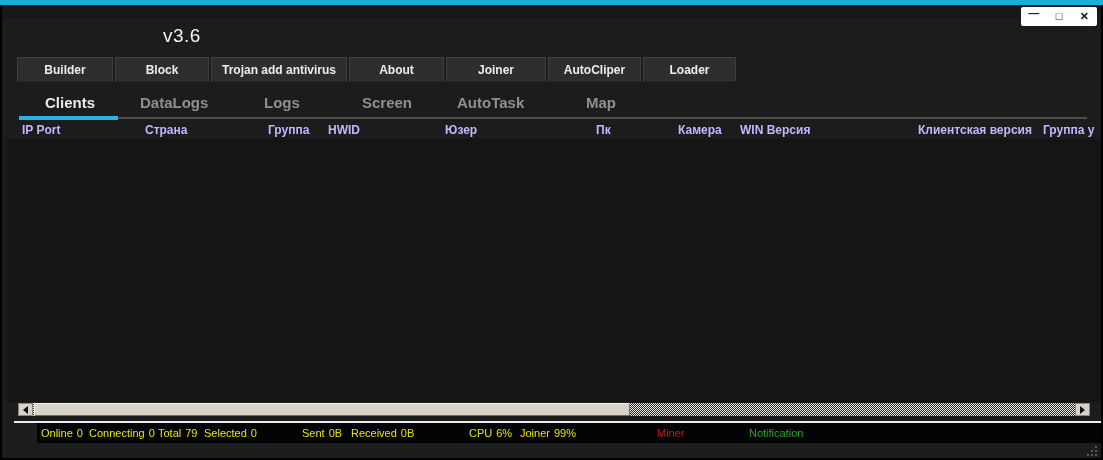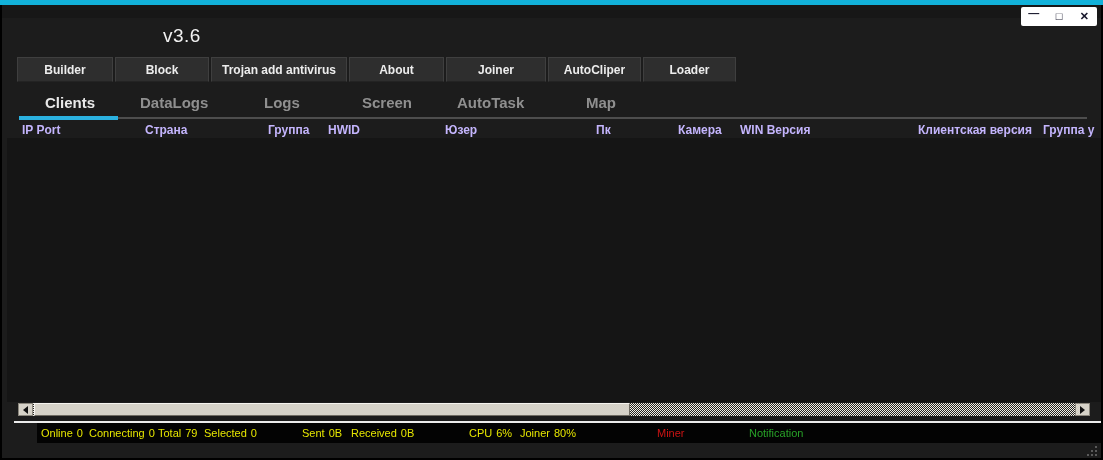--- a/index.html
+++ b/index.html
@@ -139,21 +139,21 @@
   <div class="panel-sep"></div>
 
   <div class="statusbar">
     <span class="st-item" style="left:4px"><span>Online</span><span class="v">0</span></span>
     <span class="st-item" style="left:52px"><span>Connecting</span><span class="v">0</span></span>
     <span class="st-item" style="left:121px"><span>Total</span><span class="v">79</span></span>
     <span class="st-item" style="left:167px"><span>Selected</span><span class="v">0</span></span>
     <span class="st-item" style="left:265px"><span>Sent</span><span class="v">0B</span></span>
     <span class="st-item" style="left:314px"><span>Received</span><span class="v">0B</span></span>
     <span class="st-item" style="left:432px"><span>CPU</span><span class="v">6%</span></span>
-    <span class="st-item" style="left:483px"><span>Joiner</span><span class="v">80%</span></span>
+    <span class="st-item" style="left:483px"><span>Joiner</span><span class="v">99%</span></span>
     <span class="st-item st-miner" style="left:620px">Miner</span>
     <span class="st-item st-notif" style="left:712px">Notification</span>
     <span class="grip white"></span>
   </div>
 
   <span class="grip gray"></span>
 
   <div class="edge-l"></div>
   <div class="edge-r"></div>
   <div class="edge-b"></div>

